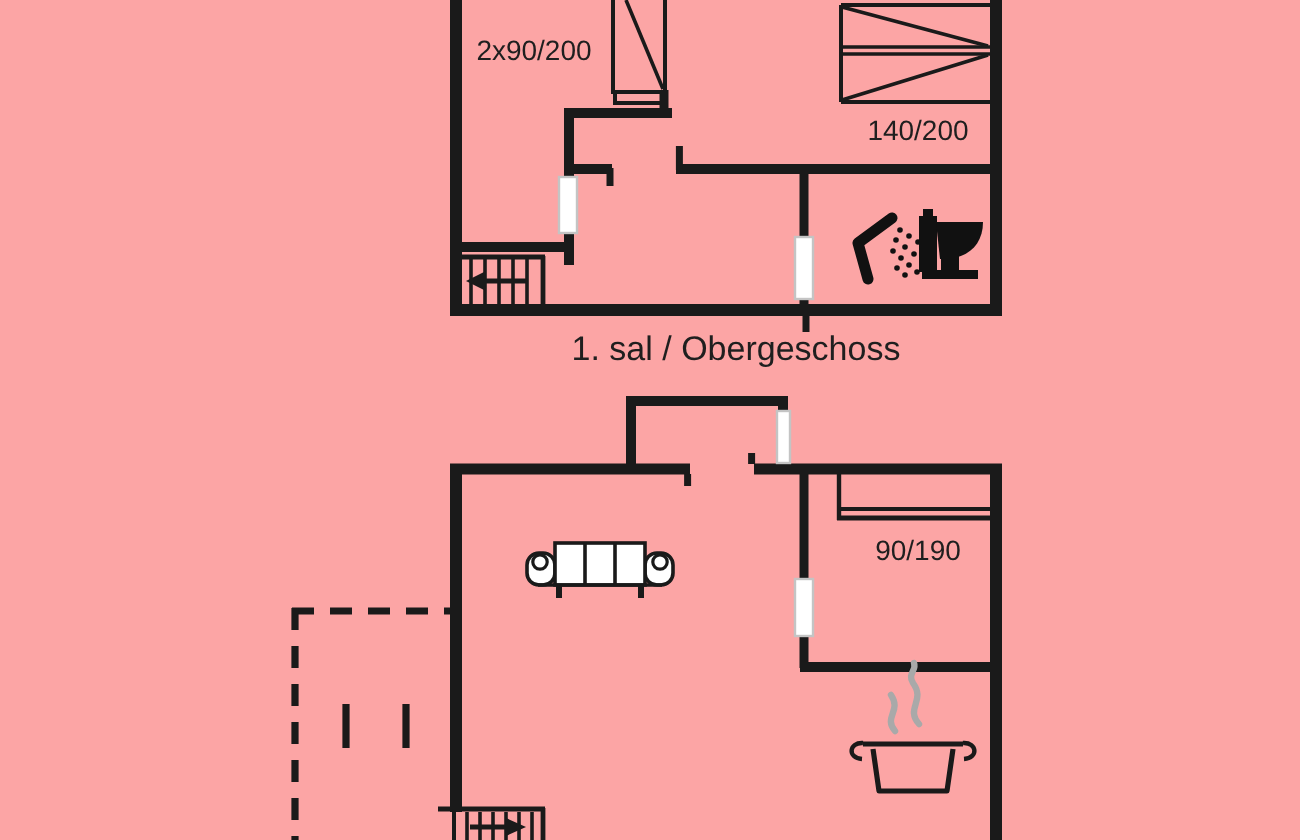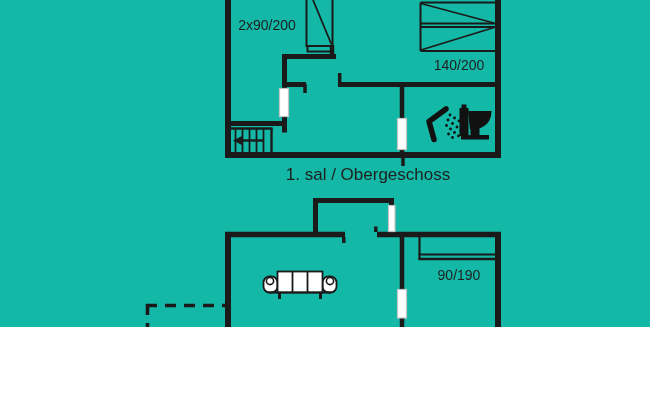--- a/index.html
+++ b/index.html
@@ -1,19 +1,19 @@
 <!DOCTYPE html>
 <html><head>
 <meta charset="utf-8">
 <style>
   html,body{margin:0;padding:0;background:#ffffff;}
   .stage{
     position:relative;
-    width:650px;height:327px;
-    background:#14b8a6;
+    width:650px;height:420px;
+    background:#fca5a5;
     overflow:hidden;
     font-family:"Liberation Sans", sans-serif;
   }
   svg{display:block;}
   svg text{
     font-family:"Liberation Sans", sans-serif;
     fill:#1f1f1f;
   }
   .lbl-small{font-size:14px;}
   .lbl-caption{font-size:17px;}

